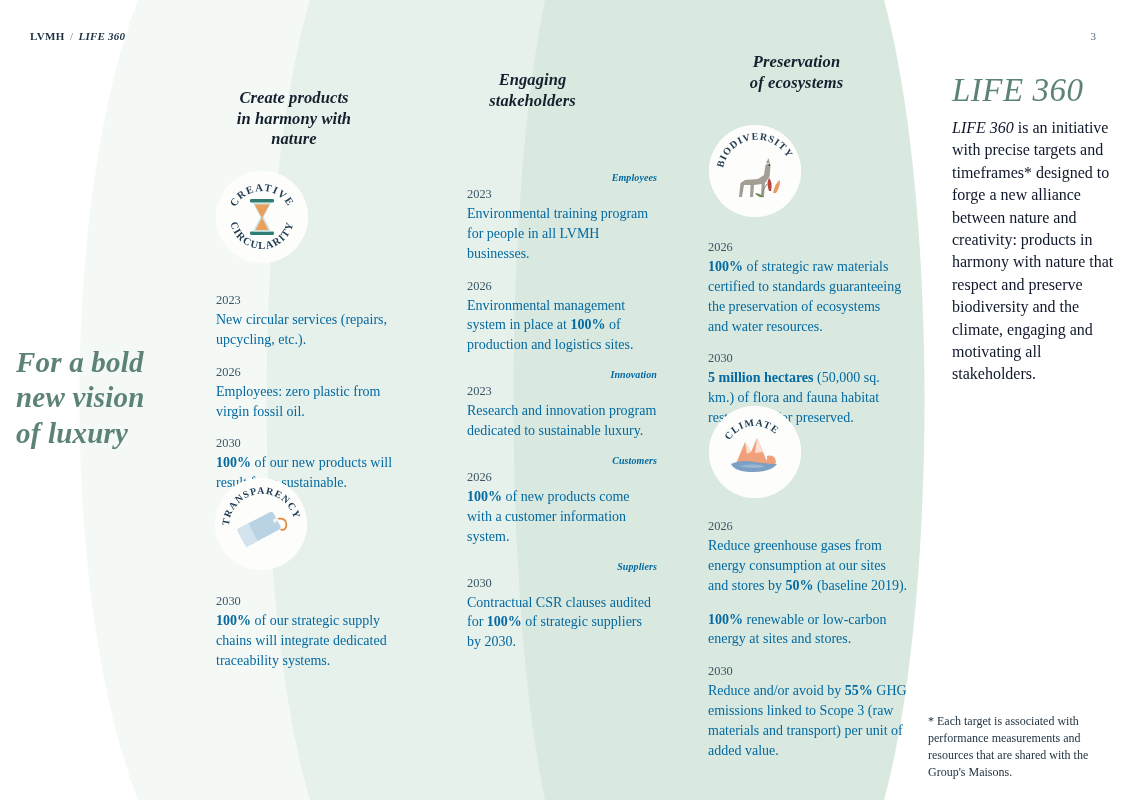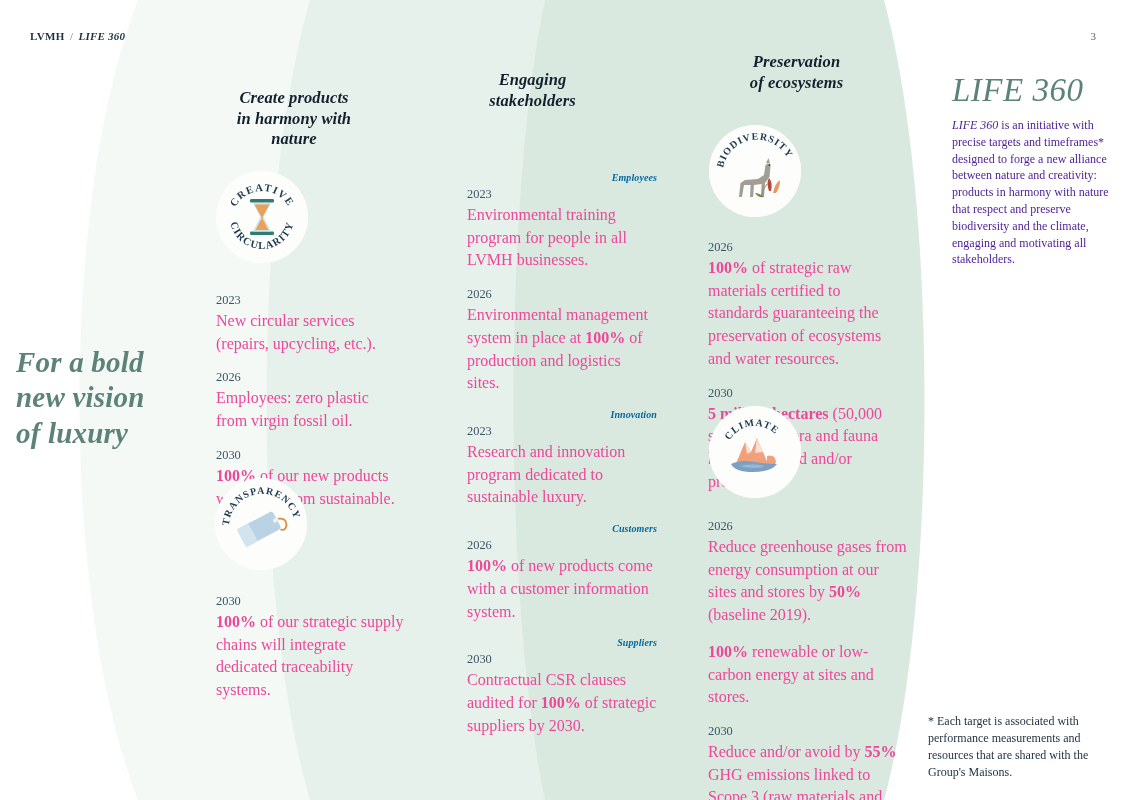--- a/index.html
+++ b/index.html
@@ -35,33 +35,33 @@
   .coltitle{
     font-style:italic;font-weight:bold;font-size:16.5px;line-height:1.25;
     color:#14202e;text-align:center;letter-spacing:.1px;
   }
   .subhead{
     font-style:italic;font-weight:bold;font-size:10px;color:#0369a1;
     margin:0 0 3px 0;letter-spacing:.1px;text-align:right;
   }
   .block{margin-bottom:14px;}
   .yr{font-size:12.4px;color:#3b5566;line-height:1.45;}
-  .txt{font-size:16px;line-height:1.42;color:#ec4899;}
+  .txt{font-size:14px;line-height:1.42;color:#0369a1;}
   .txt b{font-weight:bold;}
 
   
   .badge{position:absolute;border-radius:50%;background:#fdfdfb;z-index:6;}
   .badge svg{display:block;}
 
   
   .r-title{
     position:absolute;z-index:5;font-style:italic;font-size:33px;
     color:#5d8379;letter-spacing:.5px;
   }
-  .r-body{position:absolute;z-index:5;font-size:12px;line-height:1.40;color:#4c1d95;}
+  .r-body{position:absolute;z-index:5;font-size:16px;line-height:1.40;color:#0f172a;}
   .r-body i{font-style:italic;}
   .foot{position:absolute;z-index:5;font-size:12px;line-height:1.42;color:#1d2f3d;}
 </style>
 </head>
 <body>
 
 <div id="page">
 
   <svg id="bands" viewBox="0 0 1124 800" preserveAspectRatio="none">
     <path d="M 138 0 C 60 200, 60 600, 138 800 L 410 800 C 352 600, 352 200, 410 0 Z" fill="#f4f9f6"></path>

